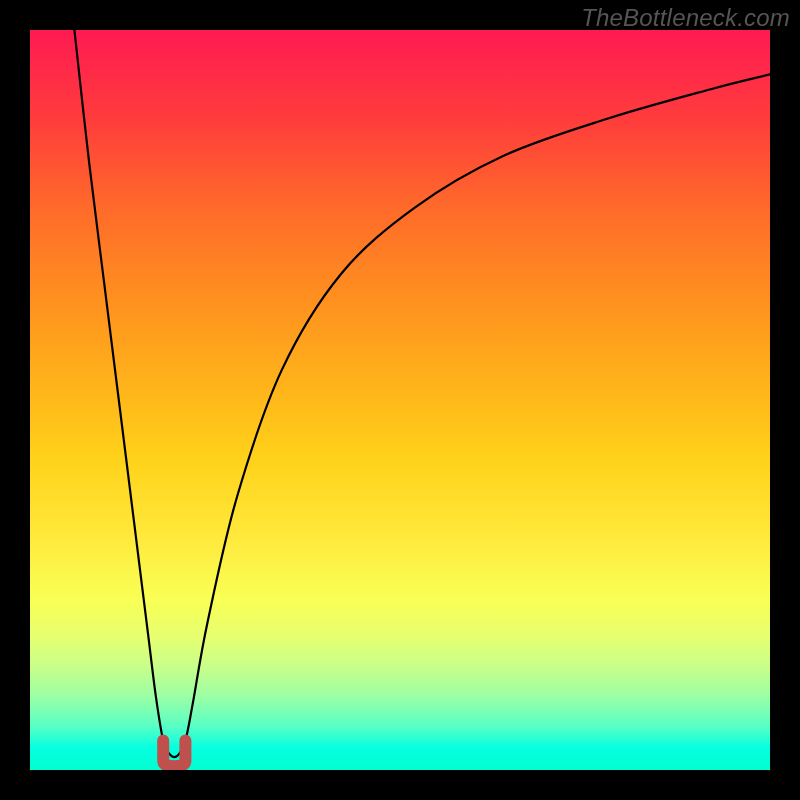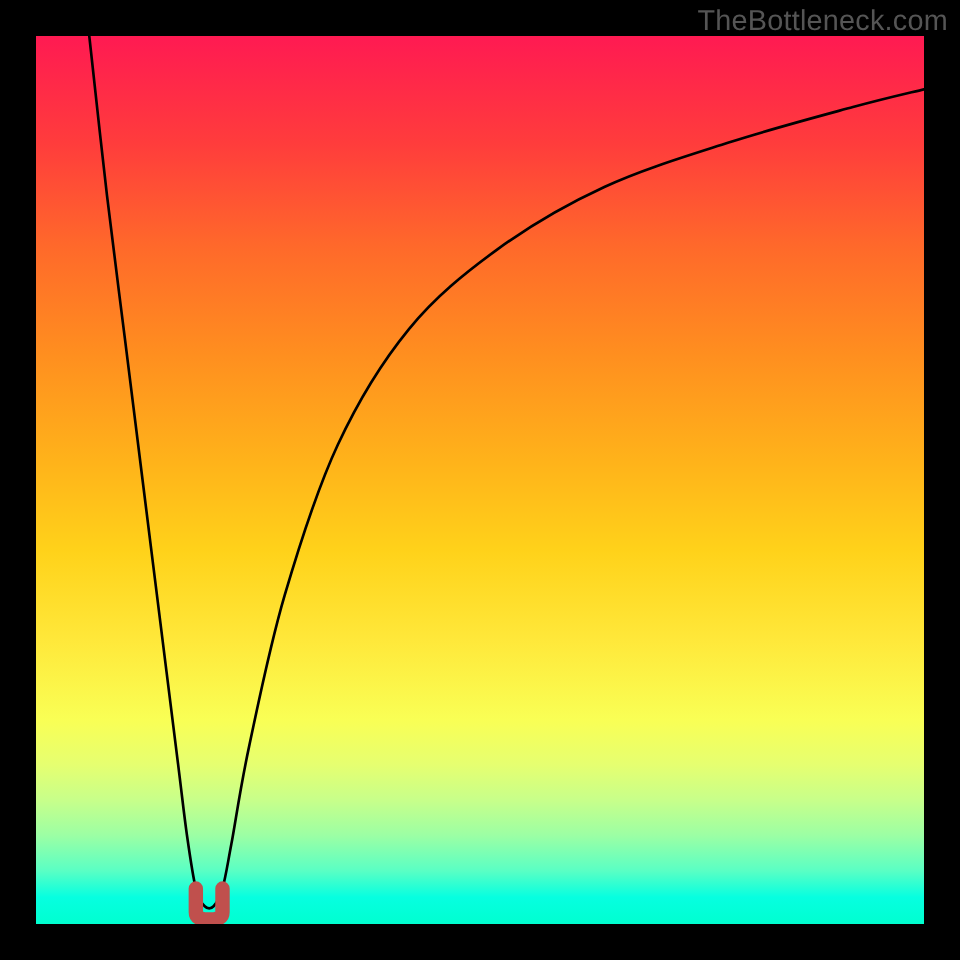--- a/index.html
+++ b/index.html
@@ -36,20 +36,21 @@
   }
   .watermark {
     position: absolute;
     top: 4px;
     right: 10px;
     color: #555;
     font-size: 24px;
     font-weight: 500;
     letter-spacing: 0.2px;
     user-select: none;
+    font-style: italic;
   }
   svg.curve {
     position: absolute;
     left: 0;
     top: 0;
     width: 740px;
     height: 740px;
     pointer-events: none;
   }
 </style>

